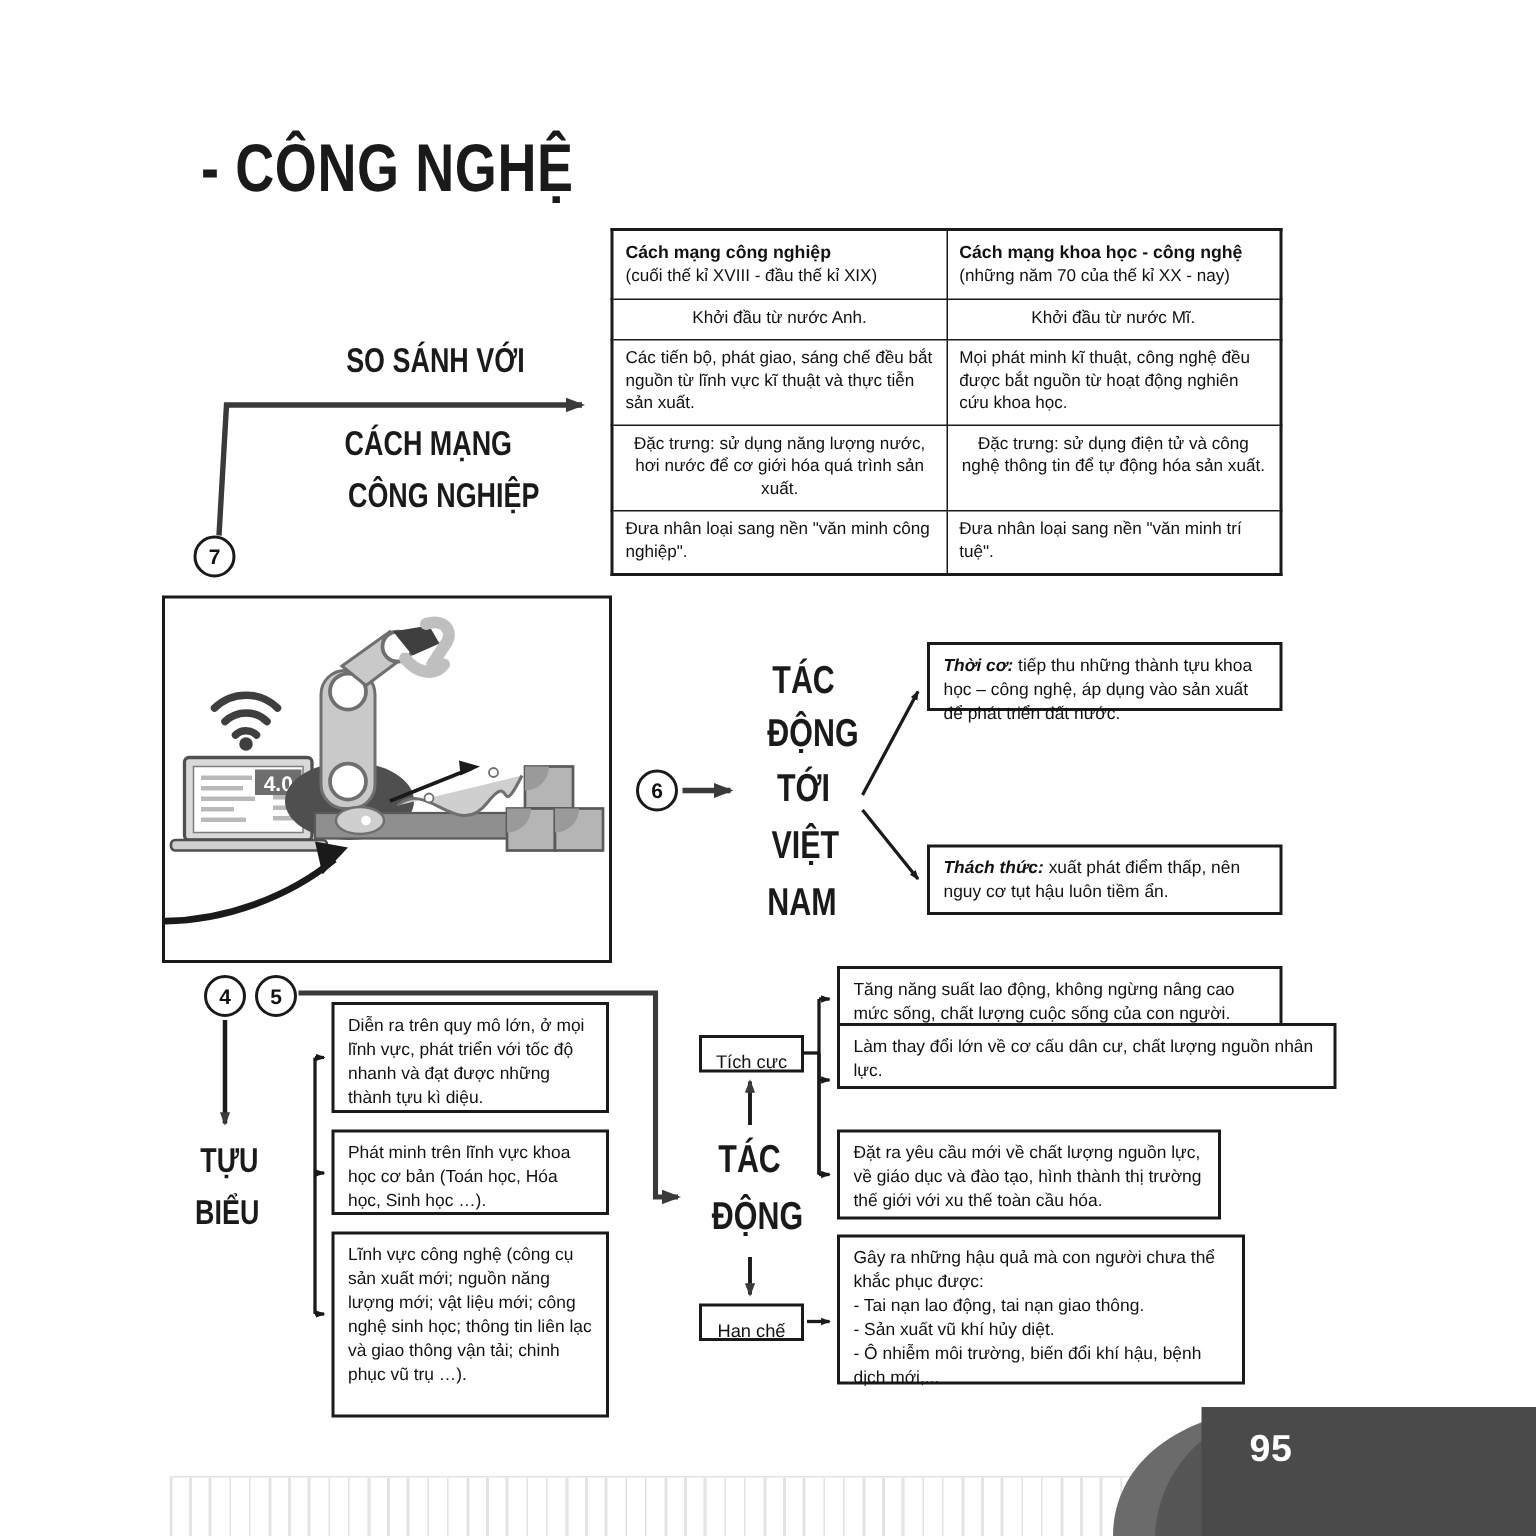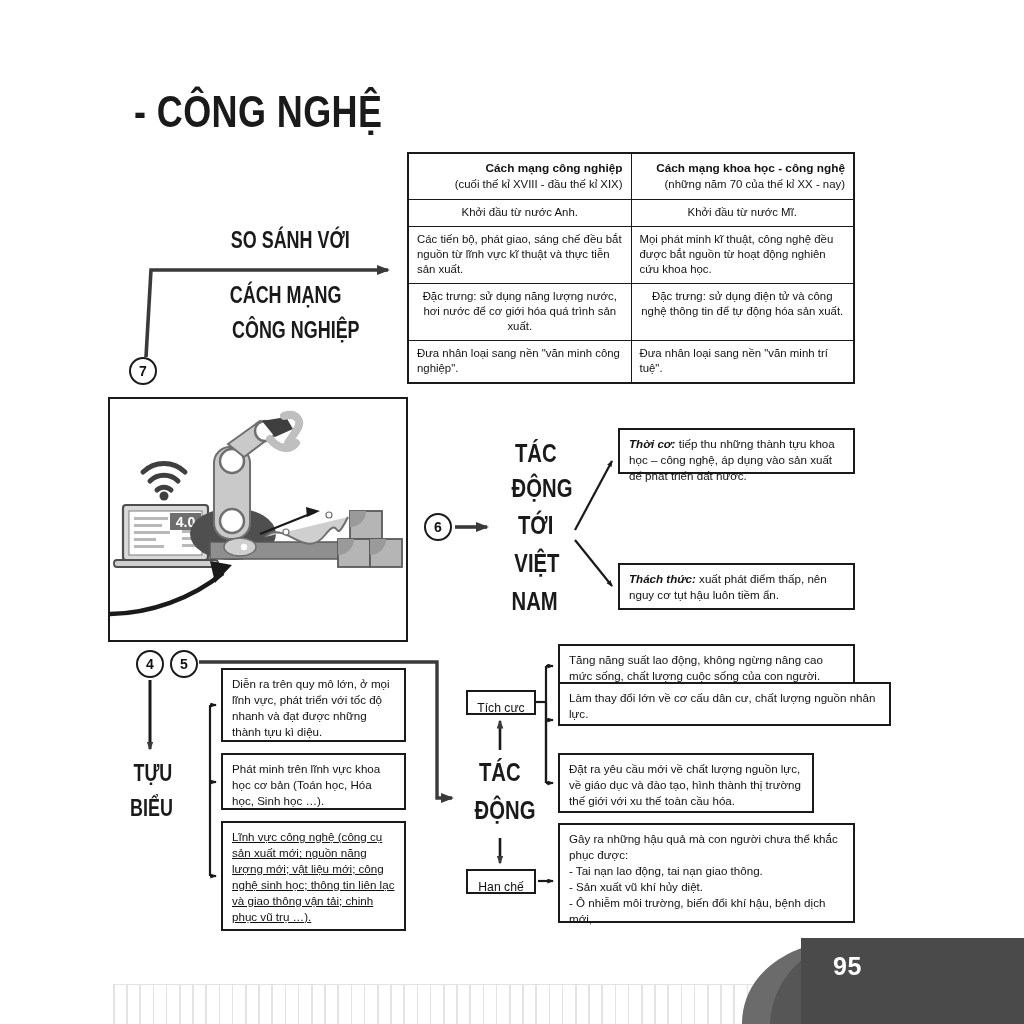--- a/index.html
+++ b/index.html
@@ -51,21 +51,21 @@
   }
   #cmp-table td {
     border: 1.3px solid #1a1a1a;
     padding: 5px 8px 6px 8px;
     font-size: 11.4px;
     line-height: 1.32;
     color: #111;
     vertical-align: top;
     width: 50%;
   }
-  #cmp-table tr.hdr td { text-align: right; padding-top: 7px; padding-bottom: 7px; margin-left: 40px; }
+  #cmp-table tr.hdr td { text-align: left; padding-top: 7px; padding-bottom: 7px; margin-left: 40px; }
   #cmp-table tr.hdr td b { font-size: 11.8px; display:block; }
   #cmp-table tr.ctr td { text-align: center; }
 
   
   .tbox {
     position: absolute;
     border: 2px solid #1a1a1a;
     background: #fff;
     font-size: 11.6px;
     line-height: 1.38;
@@ -274,32 +274,32 @@
 
   <div class="tbox" style="left:618px;top:563px;width:237px;height:47px;">
     <i><b>Thách thức:</b></i><span> xuất phát điểm thấp, nên nguy cơ tụt hậu luôn tiềm ẩn.</span>
   </div>
 
   <div class="disp" style="position:absolute;left:128px;top:761px;font-size:23px;">TỰU</div>
   <div class="disp" style="position:absolute;left:124px;top:796px;font-size:23px;">BIỂU</div>
 
   <div class="tbox" style="left:221px;top:668px;width:185px;height:74px;">Diễn ra trên quy mô lớn, ở mọi lĩnh vực, phát triển với tốc độ nhanh và đạt được những thành tựu kì diệu.</div>
   <div class="tbox" style="left:221px;top:753px;width:185px;height:57px;">Phát minh trên lĩnh vực khoa học cơ bản (Toán học, Hóa học, Sinh học …).</div>
-  <div class="tbox" style="left:221px;top:821px;width:185px;height:110px;text-decoration:underline;">Lĩnh vực công nghệ (công cụ sản xuất mới; nguồn năng lượng mới; vật liệu mới; công nghệ sinh học; thông tin liên lạc và giao thông vận tải; chinh phục vũ trụ …).</div>
+  <div class="tbox" style="left:221px;top:821px;width:185px;height:124px;">Lĩnh vực công nghệ (công cụ sản xuất mới; nguồn năng lượng mới; vật liệu mới; công nghệ sinh học; thông tin liên lạc và giao thông vận tải; chinh phục vũ trụ …).</div>
 
   <div class="disp" style="position:absolute;left:473px;top:759px;font-size:26px;">TÁC</div>
   <div class="disp" style="position:absolute;left:466px;top:797px;font-size:26px;">ĐỘNG</div>
 
   <div class="tbox center" style="left:466px;top:690px;width:70px;height:25px;line-height:13px;">Tích cực</div>
   <div class="tbox center" style="left:466px;top:869px;width:70px;height:25px;line-height:13px;">Hạn chế</div>
 
   <div class="tbox" style="left:558px;top:644px;width:297px;height:44px;">Tăng năng suất lao động, không ngừng nâng cao mức sống, chất lượng cuộc sống của con người.</div>
   <div class="tbox" style="left:558px;top:682px;width:333px;height:44px;">Làm thay đổi lớn về cơ cấu dân cư, chất lượng nguồn nhân lực.</div>
   <div class="tbox" style="left:558px;top:753px;width:256px;height:60px;">Đặt ra yêu cầu mới về chất lượng nguồn lực, về giáo dục và đào tạo, hình thành thị trường thế giới với xu thế toàn cầu hóa.</div>
-  <div class="tbox" style="left:558px;top:823px;width:297px;height:100px;white-space:pre-line;">Gây ra những hậu quả mà con người chưa thể khắc phục được:
+  <div class="tbox" style="left:558px;top:823px;width:272px;height:100px;white-space:pre-line;">Gây ra những hậu quả mà con người chưa thể khắc phục được:
 - Tai nạn lao động, tai nạn giao thông.
 - Sản xuất vũ khí hủy diệt.
 - Ô nhiễm môi trường, biến đổi khí hậu, bệnh dịch mới,...</div>
 
   <div class="circ" style="left:129px;top:357px;">7</div>
   <div class="circ" style="left:424px;top:513px;">6</div>
   <div class="circ" style="left:136px;top:650px;">4</div>
   <div class="circ" style="left:170px;top:650px;">5</div>
 
   <svg id="wires">

